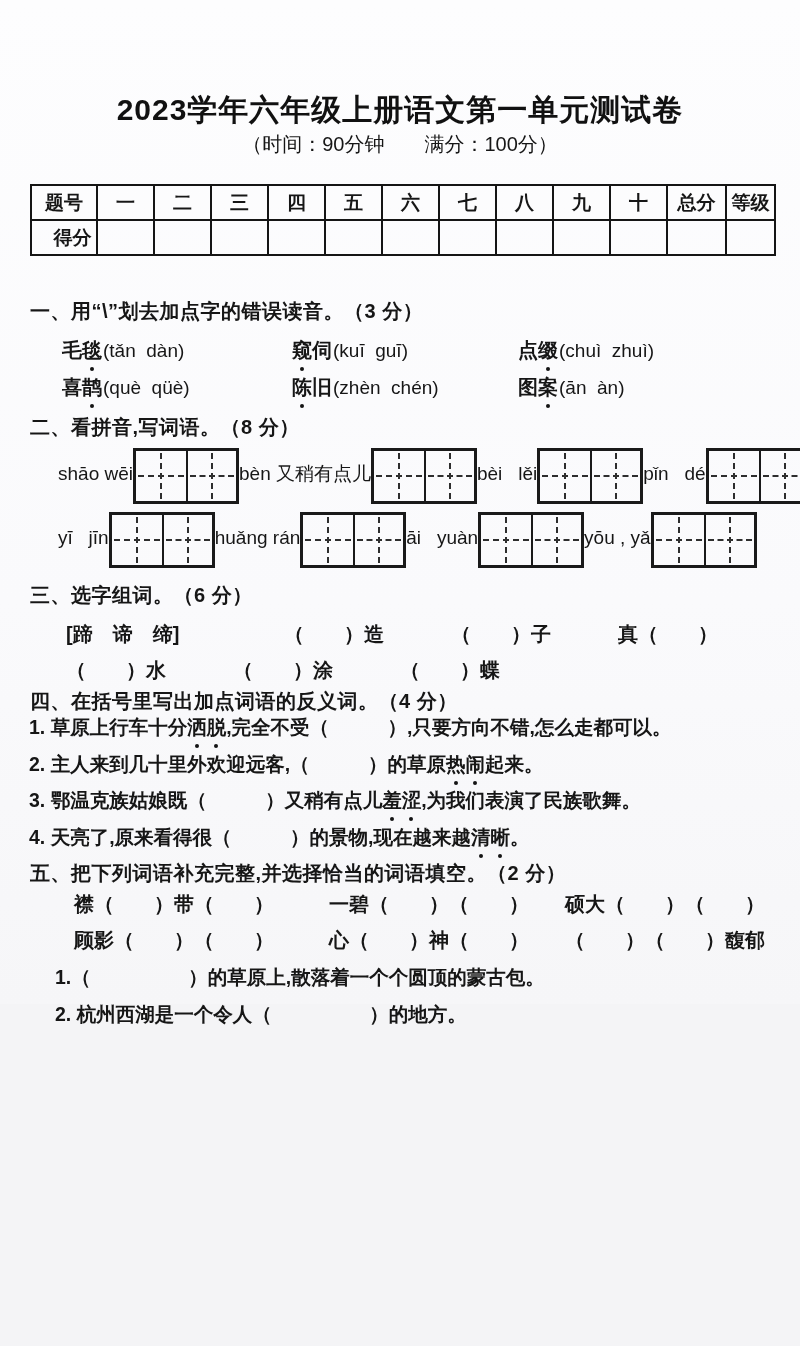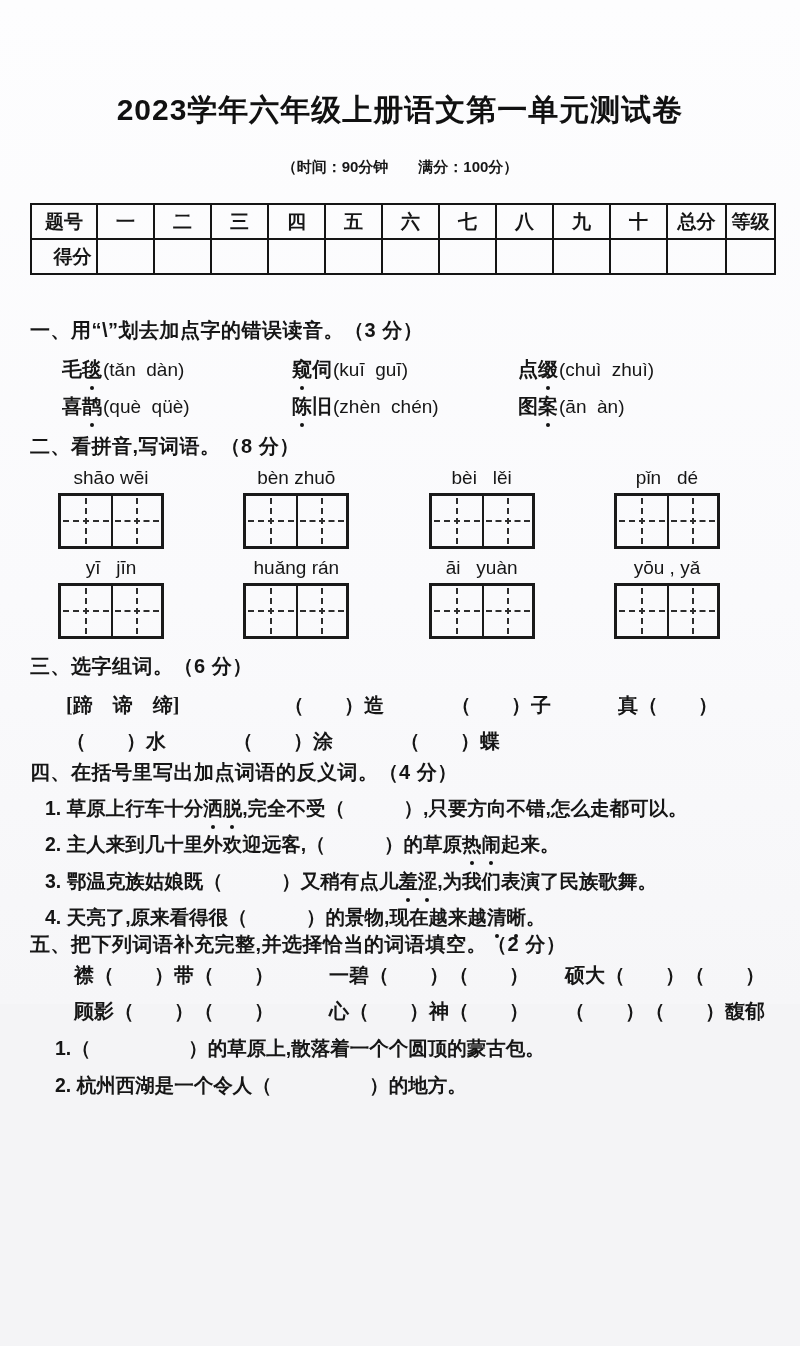--- a/index.html
+++ b/index.html
@@ -14,22 +14,22 @@
     width:800px; height:1004px;
     background:linear-gradient(180deg,#fdfdfe 0%, #fafafc 60%, #f6f6f8 100%);
     padding-top:90px;
   }
   .title {
     margin:0; text-align:center;
     font-size:30px; font-weight:800; letter-spacing:1px;
     color:#111;
   }
   .subtitle {
-    margin-top:27px; text-align:center;
-    font-size:15px; font-weight:700; white-space:pre;
+    text-align:center;
+    font-size:20px; font-weight:400; white-space:pre;
   }
   
   .score-table {
     border-collapse:collapse; table-layout:fixed;
     margin:26px 0 0 30px;
   }
   .score-table td {
     border:2.4px solid #151515; height:35px;
     text-align:center; vertical-align:middle;
     font-size:19px; font-weight:700; padding:0;
@@ -48,40 +48,40 @@
   .q1-c0 { width:230px; } .q1-c1 { width:226px; }
   .hz { font-weight:700; position:relative; }
   .pinyin { font-weight:400; white-space:pre; font-size:19px; margin-left:1px; }
   .dotch::after {
     content:""; position:absolute; left:50%; bottom:-7px;
     width:4px; height:4px; margin-left:-2px; border-radius:50%;
     background:#141414;
   }
   
   .grid-row { display:flex; justify-content:space-between; width:662px; margin:8px 0 0 58px; }
-  .grid-block { display:flex; flex-direction:column; align-items:center; }
+  .grid-block { display:flex; flex-direction:row; align-items:center; }
   .pinyin-label { font-size:19px; white-space:pre; margin-bottom:4px; font-weight:400; }
   .tian { display:flex; border:3px solid #1a1a1a; }
   .tc { width:50px; height:50px; position:relative; }
   .tc + .tc { border-left:2.4px solid #1a1a1a; }
   .tc::before {
     content:""; position:absolute; top:2px; bottom:2px; left:50%; margin-left:-1px;
     border-left:2px dashed #2e2e2e;
   }
   .tc::after {
     content:""; position:absolute; left:2px; right:2px; top:50%; margin-top:-1px;
     border-top:2px dashed #2e2e2e;
   }
   
   .q3-row { display:flex; align-items:center; margin-left:66px; height:36px; font-size:20px; font-weight:700; }
-  .q3-bracket { width:218px; white-space:pre; font-weight:600;font-family:Liberation Serif, serif; }
+  .q3-bracket { width:218px; white-space:pre; font-weight:600; }
   .q3-item { white-space:pre; }
   .q3-i0 { width:167px; } .q3-i1 { width:167px; }
   
-  .q4-line { display:flex; align-items:flex-end; margin-left:45px; height:36.5px; font-size:19.5px; font-weight:700; white-space:pre; }
+  .q4-line { display:flex; align-items:flex-start; margin-left:29px; height:36.5px; font-size:19.5px; font-weight:700; white-space:pre; }
   .q4-line .hz { font-size:19.5px; }
   
   .q5-row { display:flex; align-items:center; margin-left:74px; height:36.5px; font-size:20px; font-weight:700;gap:12px; }
   .q5-p { white-space:pre; }
   .q5-p0 { width:243px; } .q5-p1 { width:224px; }
   .q5-sentence { display:flex; align-items:center; margin-left:55px; height:37px; font-size:19.5px; font-weight:700; white-space:pre; }
 </style>
 </head>
 <body>
 
@@ -170,21 +170,21 @@
     <div id="q2-grids">
         <div class="grid-row">
           <div class="grid-block">
             <div class="pinyin-label">shāo wēi</div>
             <div class="tian">
               <div class="tc"></div>
               <div class="tc"></div>
             </div>
           </div>
           <div class="grid-block">
-            <div class="pinyin-label">bèn zhuō</div>
+            <div class="pinyin-label">bèn 又稍有点儿</div>
             <div class="tian">
               <div class="tc"></div>
               <div class="tc"></div>
             </div>
           </div>
           <div class="grid-block">
             <div class="pinyin-label">bèi   lěi</div>
             <div class="tian">
               <div class="tc"></div>
               <div class="tc"></div>

